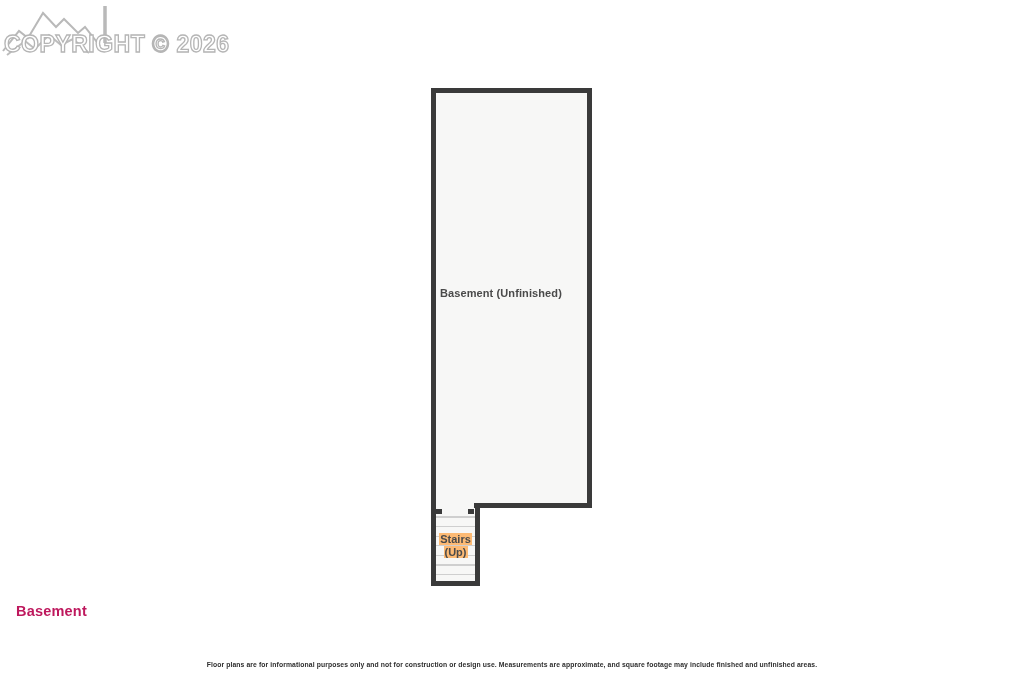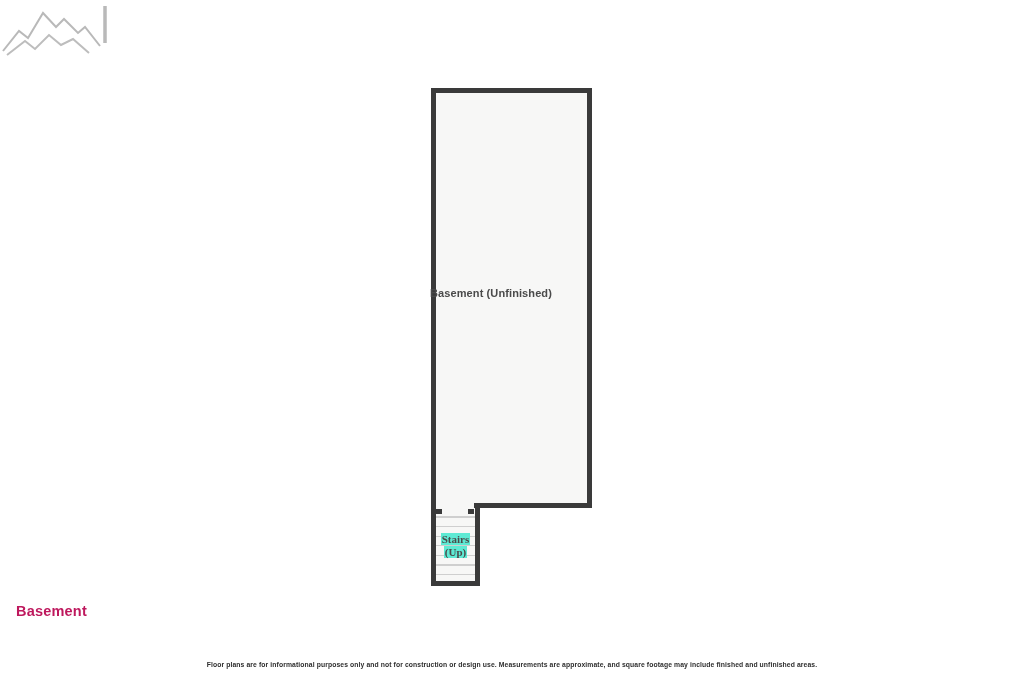--- a/index.html
+++ b/index.html
@@ -31,22 +31,22 @@
     position: absolute;
     left: 431px; top: 88px;
     width: 161px; height: 420px;
     box-sizing: border-box;
     border: 5px solid #3a3a3a;
     border-bottom: none;
     background: #f7f7f6;
   }
   .room-label {
     position: absolute;
-    left: 410px; top: 287px; width: 162px;
-    text-align: center;
+    left: 440px; top: 287px; width: 162px;
+    text-align: left;
     font-size: 11px; font-weight: 600; color: #4a4a4a;
     letter-spacing: 0.1px;
   }
   .room-bottom-wall {
     position: absolute;
     left: 474px; top: 503px;
     width: 118px; height: 5px;
     background: #3a3a3a;
   }
   .stairwell {
@@ -75,21 +75,21 @@
   .jamb { position: absolute; top: 509px; width: 6px; height: 4.5px; background: #3a3a3a; }
   .jamb-left  { left: 436px; }
   .jamb-right { left: 468px; }
   .stairs-label {
     position: absolute;
     left: 431px; top: 533px; width: 49px;
     text-align: center;
     font-size: 11px; font-weight: 600; color: #4a4a4a;
     line-height: 12.5px;
   }
-  .stairs-label span { background: #5eead4; padding: 0 1px; font-family: Liberation Serif, serif; }
+  .stairs-label span { background: #fdba74; padding: 0 1px; }
 
   
   .floor-title {
     position: absolute;
     left: 16px; top: 603px;
     font-size: 14.5px; font-weight: 700; color: #be185d;
     letter-spacing: 0.2px;
   }
   .disclaimer {
     position: absolute;
@@ -101,20 +101,21 @@
 </style>
 </head>
 <body>
 
 <div class="watermark">
   <svg class="wm-mountains" width="108" height="54" viewBox="0 0 108 54" fill="none">
     <polyline points="2,48 18,28 27,35 42,10 55,24 63,16 77,30 84,24 99,43" stroke="#b9b9b9" stroke-width="2" fill="none"></polyline>
     <polyline points="6,52 24,38 34,46 48,32 60,42 72,36 88,50" stroke="#bdbdbd" stroke-width="2" fill="none"></polyline>
     <line x1="104" y1="3" x2="104" y2="40" stroke="#b9b9b9" stroke-width="3.5"></line>
   </svg>
+  <div class="wm-text wm-copy">COPYRIGHT © 2026</div>
 </div>
 
 <div>
   <div class="room-main"></div>
   <div class="room-bottom-wall"></div>
   <div class="room-label">Basement (Unfinished)</div>
 
   <div class="threshold-line"></div>
   <div class="stairwell">
     <div class="stair-treads"></div>

